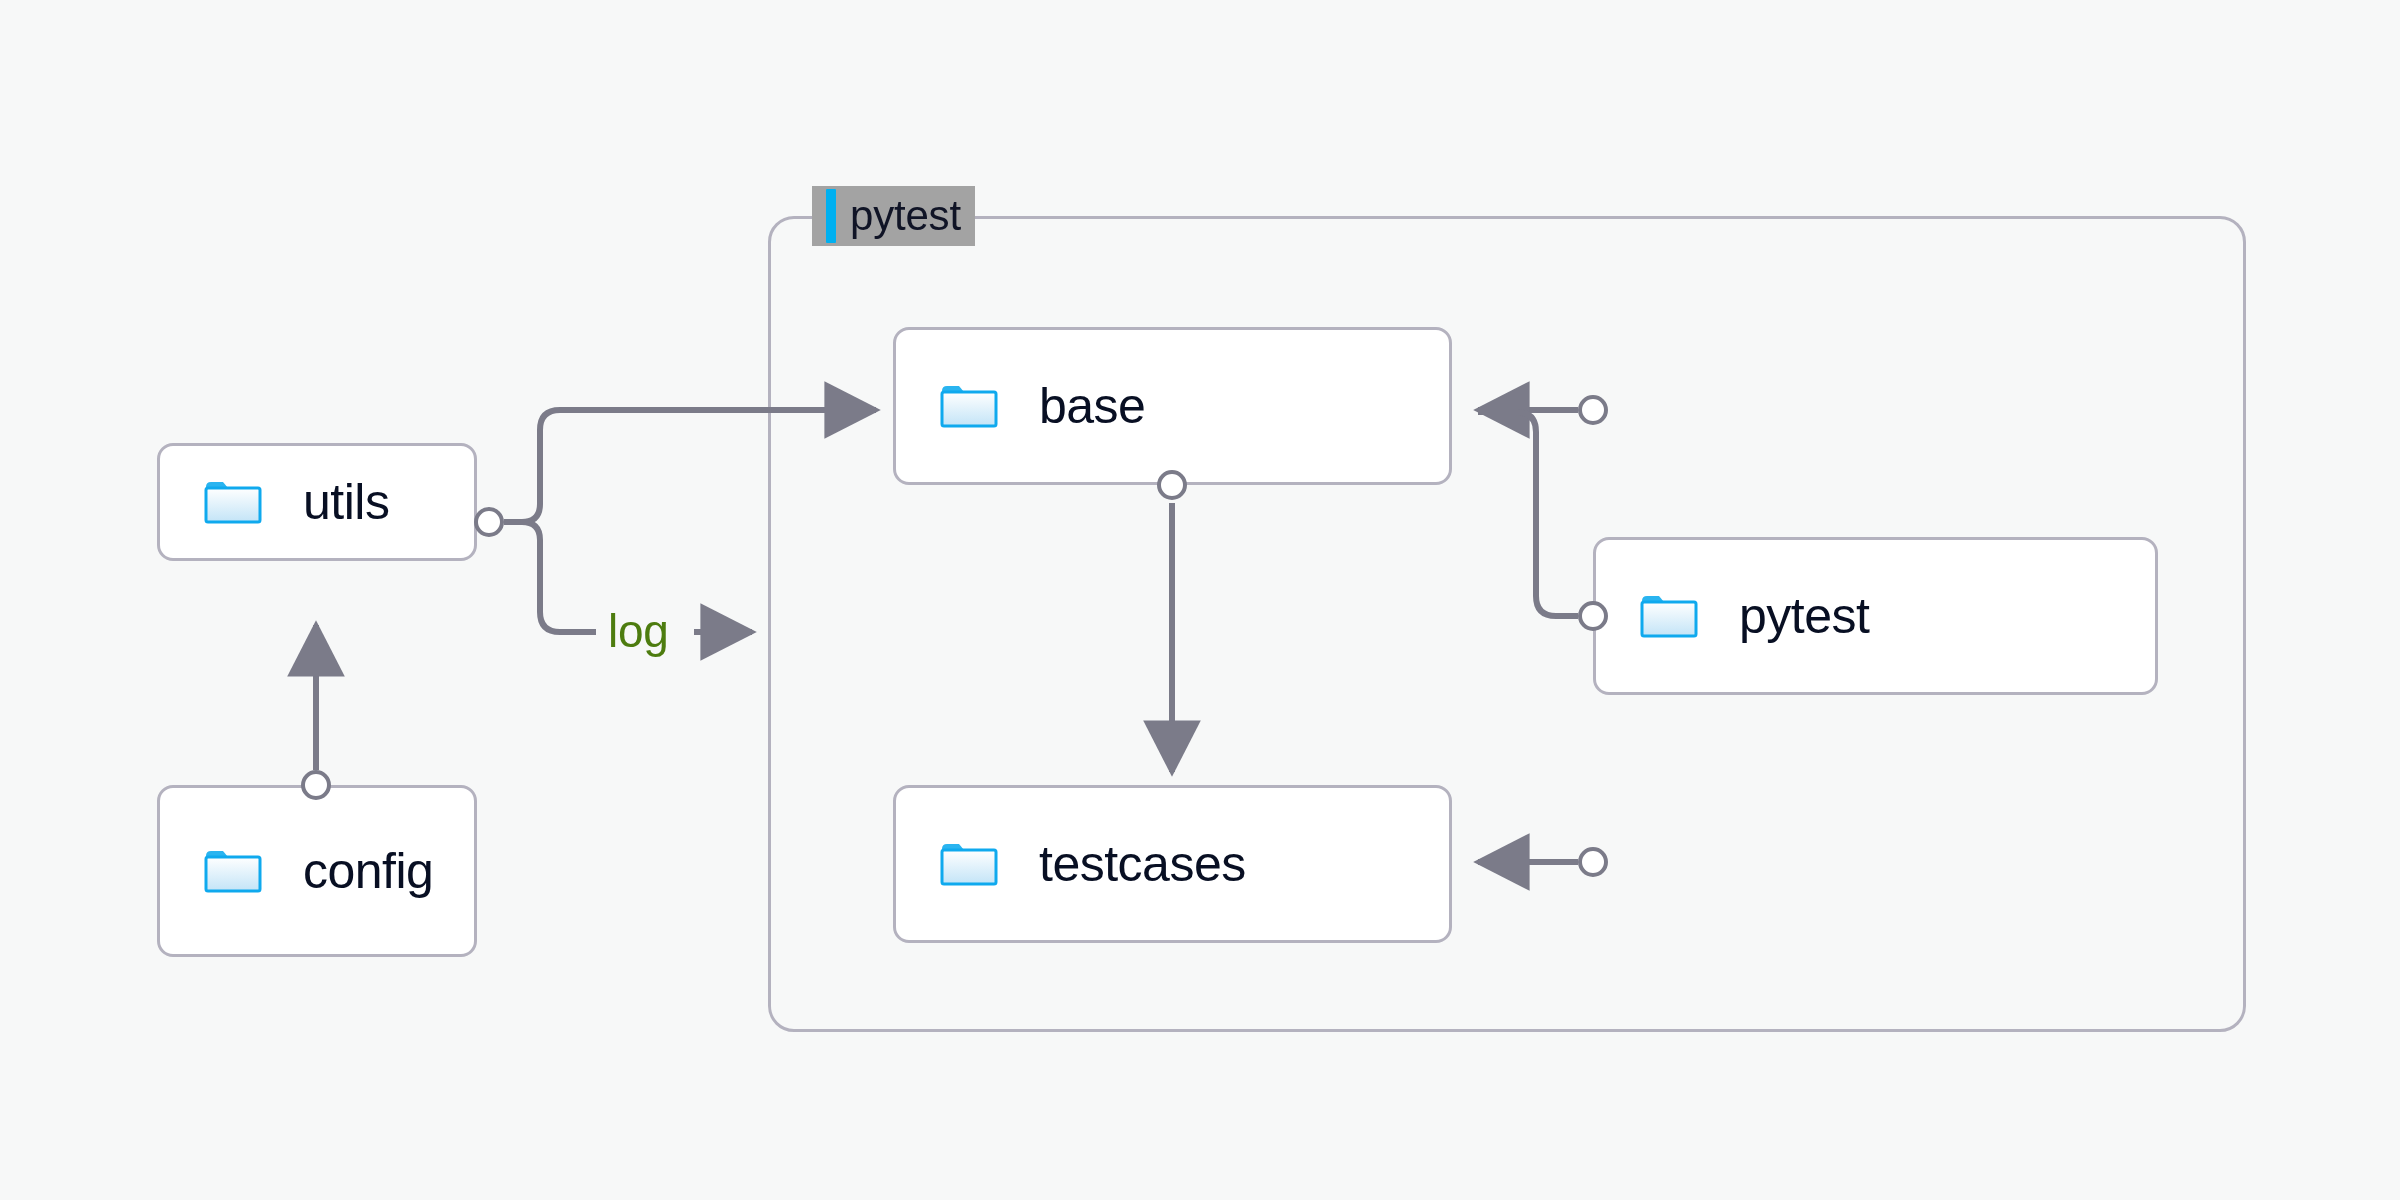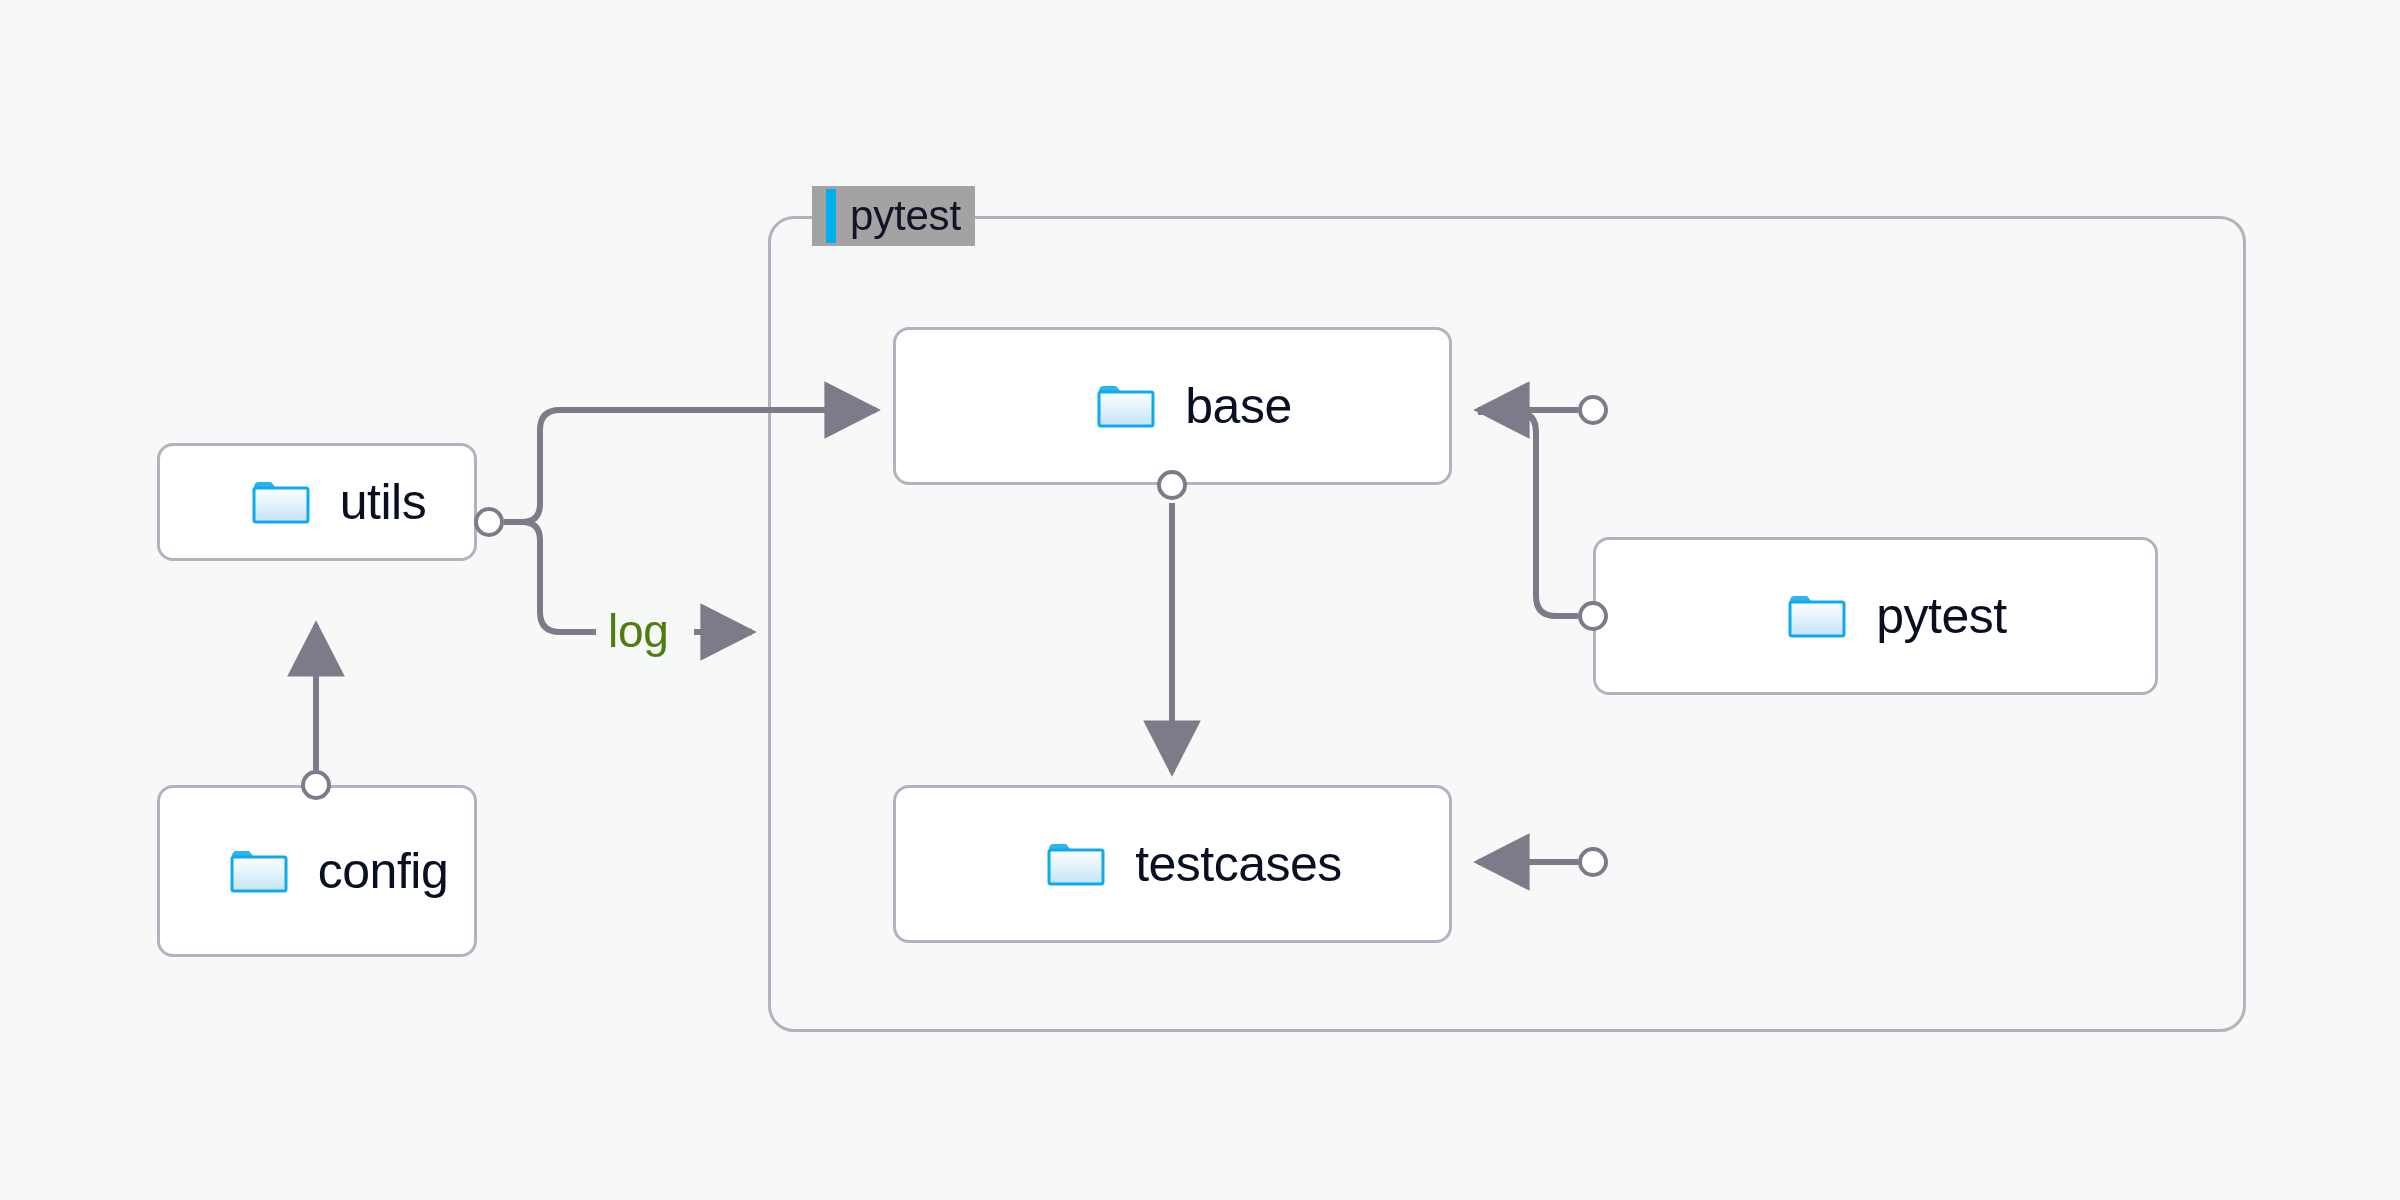--- a/index.html
+++ b/index.html
@@ -52,22 +52,21 @@
   
   .node {
     position: absolute;
     box-sizing: border-box;
     background: #ffffff;
     border: 3px solid #b4b2bf;
     border-radius: 16px;
     display: flex;
     align-items: center;
     padding-left: 44px;
-    gap: 30px;
-    justify-content: center;
+    gap: 41px;
   }
   .node-label {
     font-size: 50px;
     color: #080f23;
     letter-spacing: -0.5px;
     white-space: nowrap;
     line-height: 1;
   }
 
   

